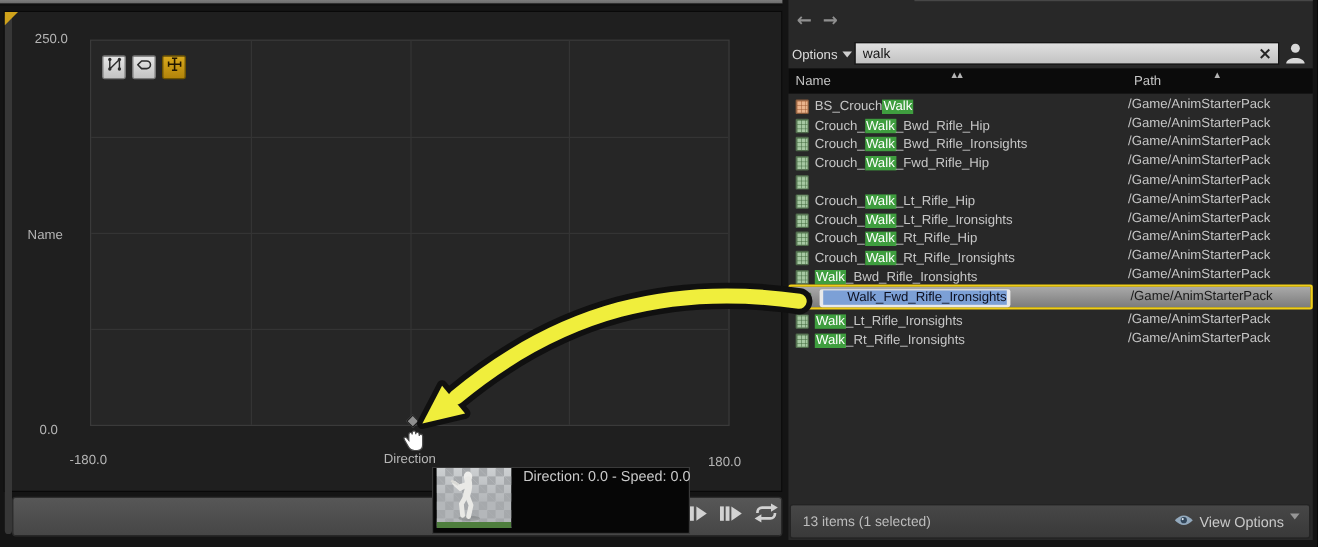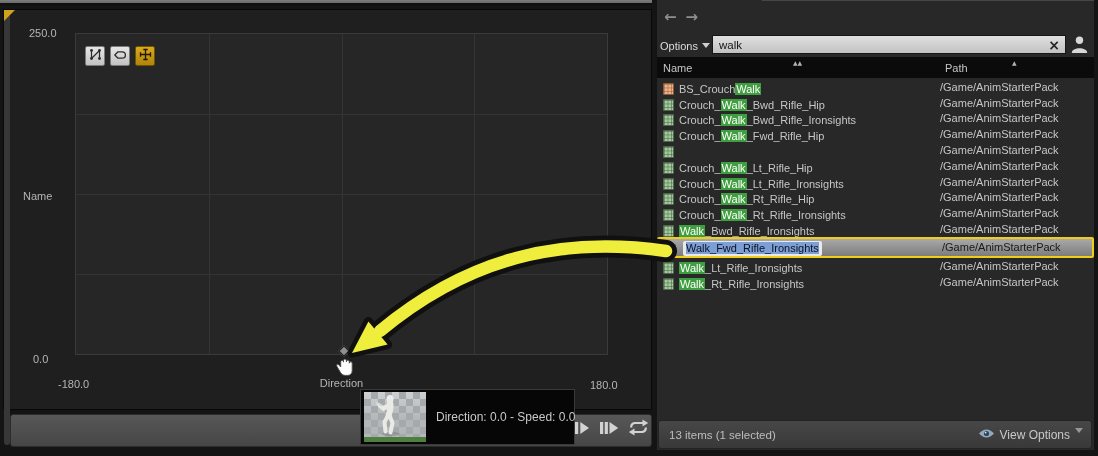--- a/index.html
+++ b/index.html
@@ -31,21 +31,21 @@
 
   .timeline-bar{left:10px;top:414px;width:642px;height:33px;background:linear-gradient(#575757,#464646);
                 border:1px solid #2c2c2c;border-radius:3px;}
   .playback{left:574px;top:419px;display:flex;gap:8px;align-items:center;z-index:20;}
   .pb-btn{display:flex;align-items:center;cursor:pointer;}
 
   .arrow-overlay{left:0;top:0;width:1098px;height:456px;z-index:40;pointer-events:none;}
   .cursor-hand{left:333px;top:351px;z-index:45;pointer-events:none;}
 
   .tooltip{left:360px;top:389px;width:215px;height:56px;background:#060606;border:1px solid #3a3a3a;
-           display:flex;align-items:center;z-index:50;}
+           display:flex;z-index:50;}
   .thumb{width:62px;height:50px;margin-left:3px;position:relative;flex:none;overflow:hidden;
          background-color:#b4b7ba;
          background-image:linear-gradient(45deg,#a6a9ac 25%,transparent 25%,transparent 75%,#a6a9ac 75%),
                           linear-gradient(45deg,#a6a9ac 25%,transparent 25%,transparent 75%,#a6a9ac 75%),
                           linear-gradient(#cdd0d2,rgba(205,208,210,0) 55%);
          background-size:14px 14px,14px 14px,100% 100%;background-position:0 0,7px 7px,0 0;}
   .thumb .grass{position:absolute;left:0;right:0;bottom:0;height:5px;background:#4f7f3e;}
   .tooltip-text{color:#c9c9c9;font-size:12px;margin-left:10px;white-space:nowrap;}
 
   
@@ -79,21 +79,21 @@
     background-size:3.5px 3.5px;}
   .asset-icon.blendspace{background:#eab38c;border:1px solid #8a5a3a;
     background-image:linear-gradient(to right,rgba(150,80,40,.5) 1px,transparent 1px),linear-gradient(to bottom,rgba(150,80,40,.5) 1px,transparent 1px);
     background-size:3.5px 3.5px;}
   .row-name{white-space:pre;}
   .match{background:#3f9e3f;color:#ffffff;padding:0 1px;}
   .row-path{position:absolute;left:283px;top:50%;transform:translateY(-50%);white-space:nowrap;}
   .row.selected{height:21px;background:linear-gradient(#a9a9a9,#7c7c7c);border:2px solid #f0ce18;border-radius:2px;color:#161616;}
   .row.selected .row-path{color:#191919;}
   .edit-field{background:#e9e9e9;border-radius:2px;height:15px;line-height:15px;padding:0 3px;margin-left:2px;color:#101010;white-space:pre;}
-  .sel-text{background:#7ca0d6;color:#0d1020;}
+  .sel-text{background:#7ca0d6;color:#0d1020;padding-left:20px;}
 
   .statusbar{left:658px;top:420px;width:434px;height:29px;background:linear-gradient(#474747,#393939);
              border:1px solid #232323;border-radius:3px;display:flex;align-items:center;}
   .status-text{color:#bdbdbd;font-size:11.5px;margin-left:10px;}
   .view-options{margin-left:auto;margin-right:8px;display:flex;align-items:flex-start;gap:5px;cursor:pointer;color:#c9c9c9;font-size:12px;}
   .vo-tri{width:0;height:0;border-left:4px solid transparent;border-right:4px solid transparent;border-top:5px solid #969696;}
 </style>
 </head>
 <body>
 

